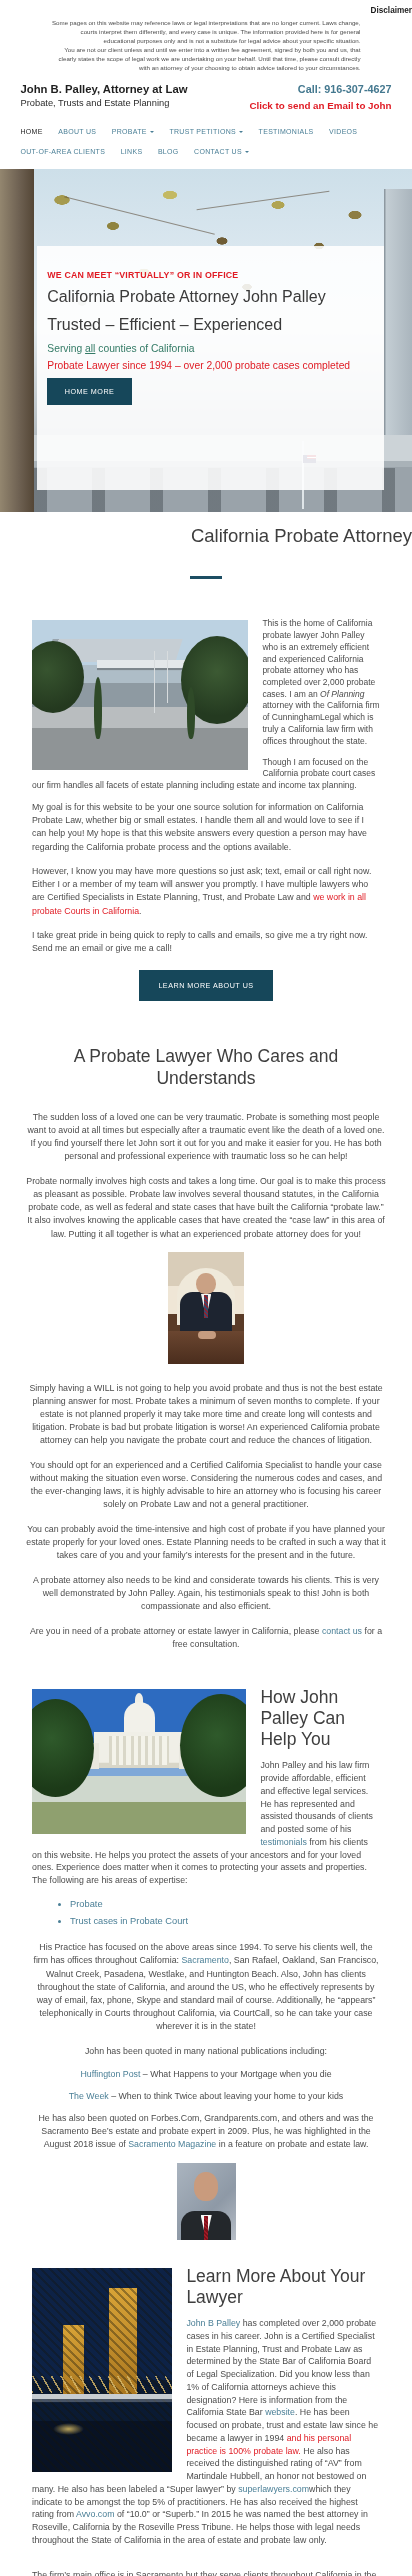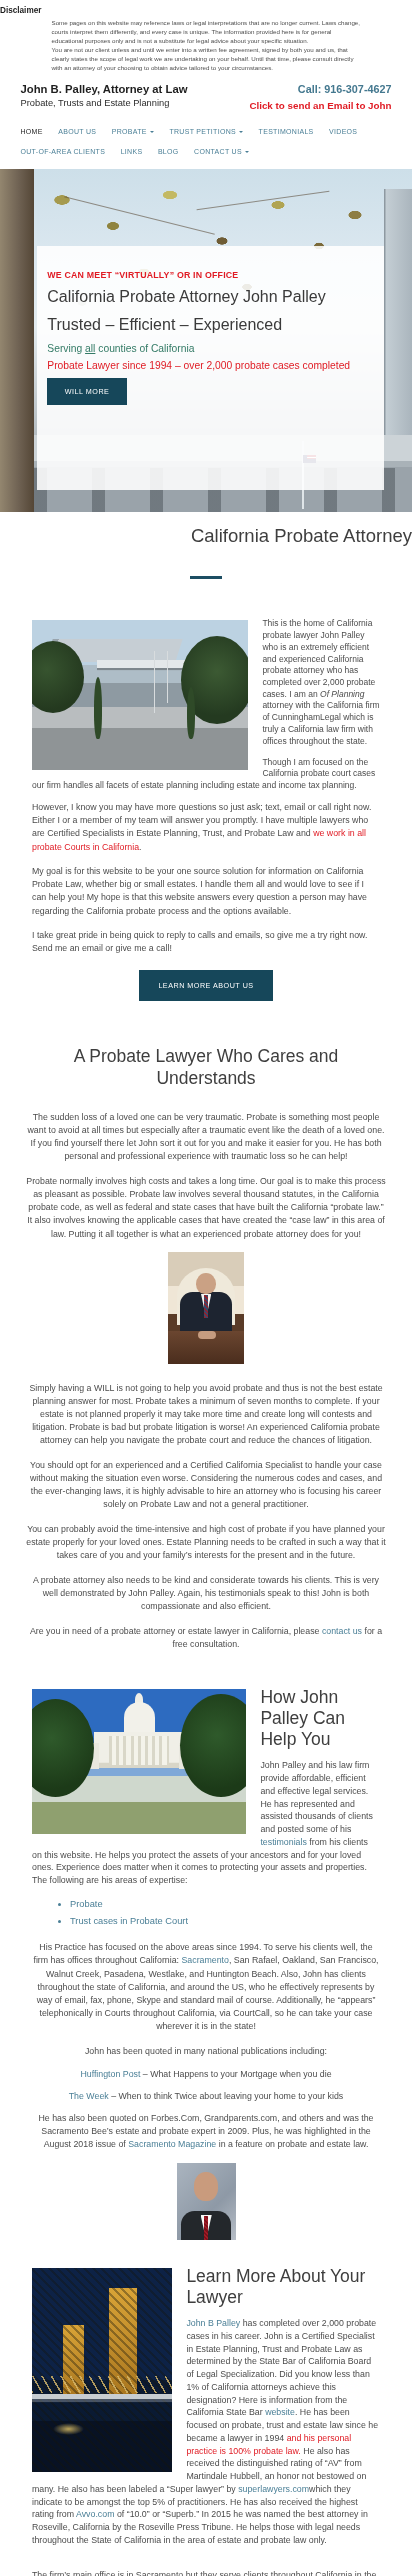--- a/index.html
+++ b/index.html
@@ -1,21 +1,21 @@
 <!DOCTYPE html>
 <html style="font-size:8.2px"><head>
 <meta charset="utf-8">
 <style>
   html,body{margin:0;padding:0;background:#fff;}
   body{width:412px;font-family:"Liberation Sans",sans-serif;color:#4c4c4c;-webkit-font-smoothing:antialiased;}
   a{text-decoration:none;cursor:pointer;}
   .teal{color:#4a7f96;}
   .red{color:#e01b24;}
   
-  .disclaimer{padding-top:6.2px;text-align:left;}
+  .disclaimer{padding-top:6.2px;text-align:right;}
   .disclaimer h3{margin:0 0 4.1px;font-size:8.2px;color:#1d1d1d;}
   .disclaimer p{margin:0 auto;width:309px;font-size:6.2px;line-height:1.45;color:#4d4d4d;}
   
   .site-header{display:flex;justify-content:space-between;align-items:flex-start;width:371px;margin:10.3px auto 0;}
   .brand-name{font-size:11.3px;font-weight:bold;color:#1f1f1f;line-height:1.2;}
   .brand-tag{font-size:9.3px;color:#2c2c2c;margin-top:1px;}
   .contact{text-align:right;}
   .phone{font-size:10.8px;font-weight:bold;color:#44788f;}
   .email-cta{font-size:9.8px;font-weight:bold;color:#e01b24;margin-top:4.1px;display:block;}
   
@@ -172,43 +172,43 @@
     <div class="cols"></div>
     <div class="flagpole"></div>
     <div class="flag"></div>
   </div>
   <div class="hero-panel">
     <div class="hero-kicker">WE CAN MEET “VIRTUALLY” OR IN OFFICE</div>
     <h1 class="hero-title">California Probate Attorney John Palley</h1>
     <h2 class="hero-sub">Trusted – Efficient – Experienced</h2>
     <div class="hero-serving"><span>Serving </span><u>all</u><span> counties of California</span></div>
     <div class="hero-red">Probate Lawyer since 1994 – over 2,000 probate cases completed</div>
-    <a class="btn">WILL MORE</a>
+    <a class="btn">HOME MORE</a>
   </div>
 </div>
 
 <h2 class="sec-head">California Probate Attorney</h2>
 <div class="sec-bar"></div>
 
 <div class="twocol">
   <div class="ph ph-courthouse">
     <div class="fin"></div>
     <div class="canopy"></div>
     <div class="treeL"></div>
     <div class="treeR"></div>
     <div class="cyp"></div>
     <div class="cyp cyp2"></div>
     <div class="pole" style="left:122px;"></div>
     <div class="pole" style="left:135px;height:52px;"></div>
   </div>
   <p class="intro-p"><span>This is the home of California probate lawyer John Palley who is an extremely efficient and experienced California probate attorney who has completed over 2,000 probate cases. I am an </span><span class="i">Of Planning</span><span> attorney with the California firm of CunninghamLegal which is truly a California law firm with offices throughout the state.</span></p>
   <p class="intro-p red">Though I am focused on the California probate court cases our firm handles all facets of estate planning including estate and income tax planning.</p>
   <div class="clear"></div>
+  <p class="body-p">My goal is for this website to be your one source solution for information on California Probate Law, whether big or small estates. I handle them all and would love to see if I can help you!  My hope is that this website answers every question a person may have regarding the California probate process and the options available.</p>
   <p class="body-p"><span>However, I know you may have more questions so just ask; text, email or call right now. Either I or a member of my team will answer you promptly. I have multiple lawyers who are Certified Specialists in Estate Planning, Trust, and Probate Law and </span><span class="red">we work in all probate Courts in California</span><span>.</span></p>
-  <p class="body-p">My goal is for this website to be your one source solution for information on California Probate Law, whether big or small estates. I handle them all and would love to see if I can help you!  My hope is that this website answers every question a person may have regarding the California probate process and the options available.</p>
   <p class="body-p">I take great pride in being quick to reply to calls and emails, so give me a try right now. Send me an email or give me a call!</p>
   <div class="btn-row"><a class="btn">LEARN MORE ABOUT US</a></div>
 </div>
 
 <h2 class="sec2-head">A Probate Lawyer Who Cares and Understands</h2>
 <div class="centered-col center">
   <p class="body-p">The sudden loss of a loved one can be very traumatic. Probate is something most people want to avoid at all times but especially after a traumatic event like the death of a loved one.  If you find yourself there let John sort it out for you and make it easier for you. He has both personal and professional experience with traumatic loss so he can help!</p>
   <p class="body-p">Probate normally involves high costs and takes a long time. Our goal is to make this process as pleasant as possible. Probate law involves several thousand statutes, in the California probate code, as well as federal and state cases that have built the California “probate law.”  It also involves knowing the applicable cases that have created the “case law” in this area of law. Putting it all together is what an experienced probate attorney does for you!</p>
   <div class="ph-portrait">
     <div class="chair"></div>

